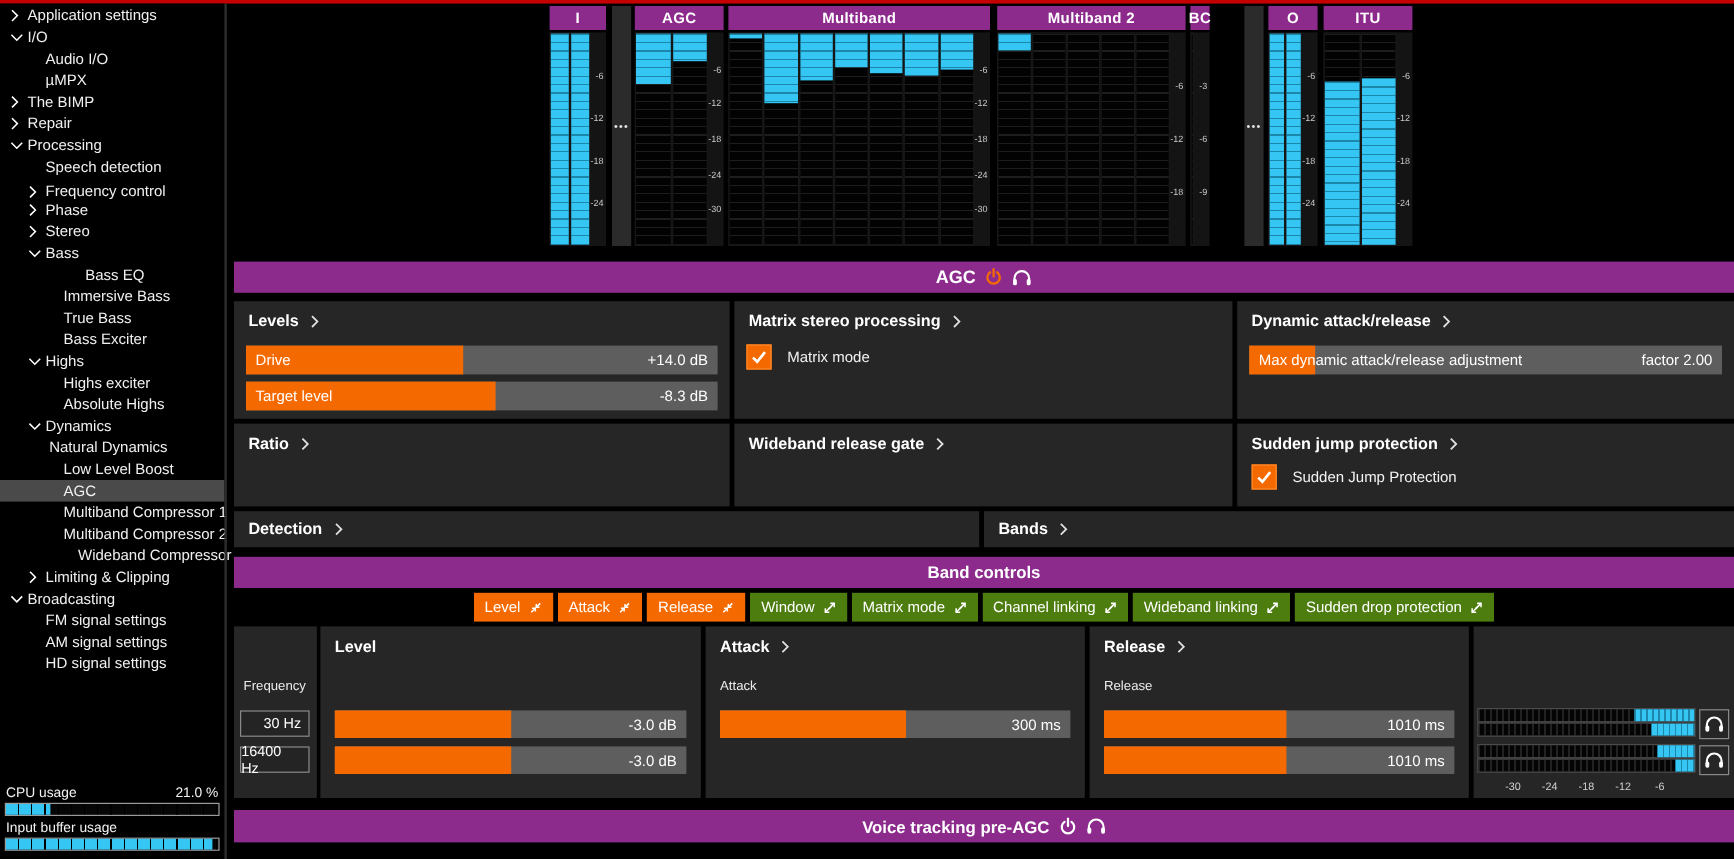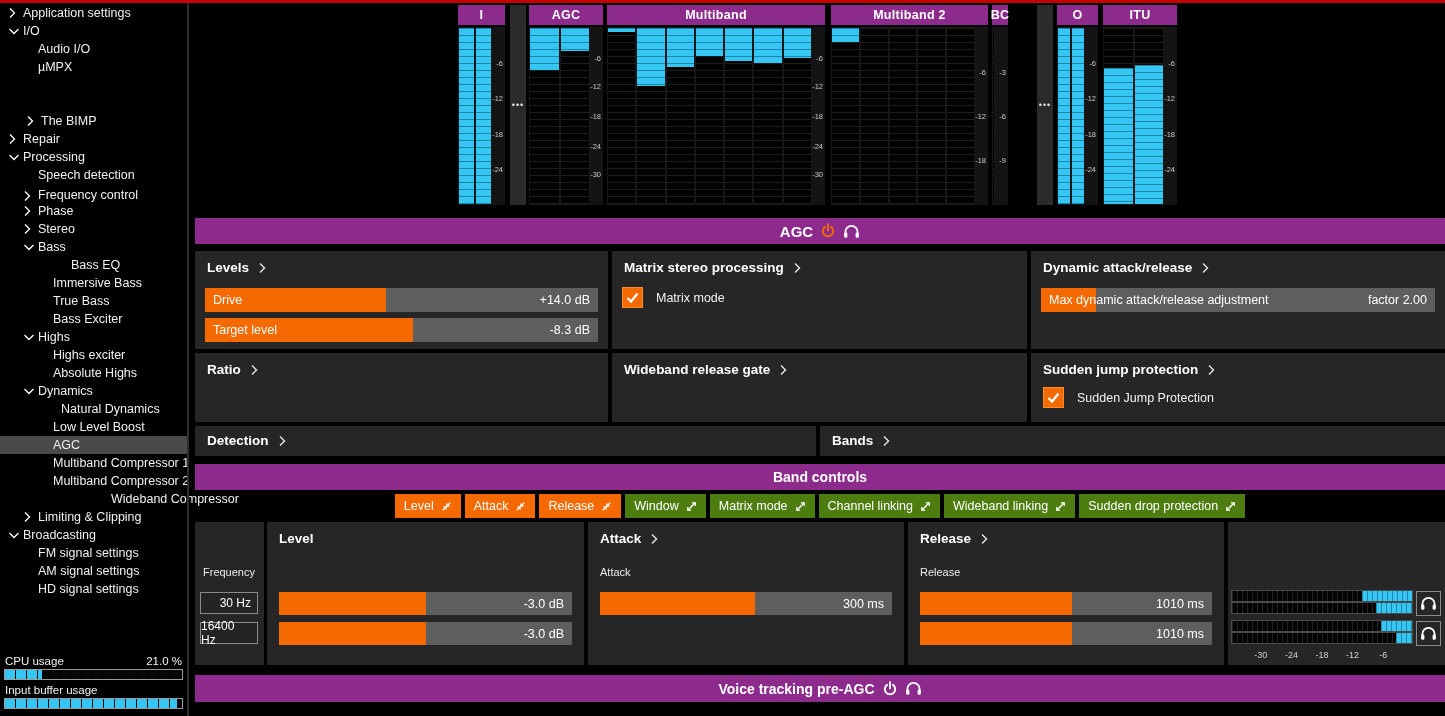--- a/index.html
+++ b/index.html
@@ -113,21 +113,21 @@
           <span class="tl">I/O</span>
         </div>
         <div class="tree-item" style="padding-left: 23px;">
           <span class="tw"></span>
           <span class="tl">Audio I/O</span>
         </div>
         <div class="tree-item" style="padding-left: 23px;">
           <span class="tw"></span>
           <span class="tl">µMPX</span>
         </div>
-        <div class="tree-item" style="padding-left: 26px; margin-top: 36px;">
+        <div class="tree-item" style="padding-left: 8px;">
           <span class="tw">
             <svg width="9" height="12" viewBox="0 0 9 12">
               <polyline points="2,1.5 6.5,6 2,10.5" fill="none" stroke="#fff" stroke-width="1.3"></polyline>
             </svg>
           </span>
           <span class="tl">The BIMP</span>
         </div>
         <div class="tree-item" style="padding-left: 8px;">
           <span class="tw">
             <svg width="9" height="12" viewBox="0 0 9 12">
@@ -213,41 +213,41 @@
           <span class="tl">Absolute Highs</span>
         </div>
         <div class="tree-item" style="padding-left: 23px;">
           <span class="tw">
             <svg width="12" height="9" viewBox="0 0 12 9">
               <polyline points="1.5,2 6,6.5 10.5,2" fill="none" stroke="#fff" stroke-width="1.3"></polyline>
             </svg>
           </span>
           <span class="tl">Dynamics</span>
         </div>
-        <div class="tree-item" style="padding-left: 46px;">
+        <div class="tree-item" style="padding-left: 26px;">
           <span class="tw"></span>
           <span class="tl">Natural Dynamics</span>
         </div>
         <div class="tree-item" style="padding-left: 38px;">
           <span class="tw"></span>
           <span class="tl">Low Level Boost</span>
         </div>
         <div class="tree-item selected" style="padding-left: 38px;">
           <span class="tw"></span>
           <span class="tl">AGC</span>
         </div>
         <div class="tree-item" style="padding-left: 38px;">
           <span class="tw"></span>
           <span class="tl">Multiband Compressor 1</span>
         </div>
         <div class="tree-item" style="padding-left: 38px;">
           <span class="tw"></span>
           <span class="tl">Multiband Compressor 2</span>
         </div>
-        <div class="tree-item" style="padding-left: 50px; margin-left: 46px;">
+        <div class="tree-item" style="padding-left: 50px;">
           <span class="tw"></span>
           <span class="tl">Wideband Compressor</span>
         </div>
         <div class="tree-item" style="padding-left: 23px;">
           <span class="tw">
             <svg width="9" height="12" viewBox="0 0 9 12">
               <polyline points="2,1.5 6.5,6 2,10.5" fill="none" stroke="#fff" stroke-width="1.3"></polyline>
             </svg>
           </span>
           <span class="tl">Limiting &amp; Clipping</span>

